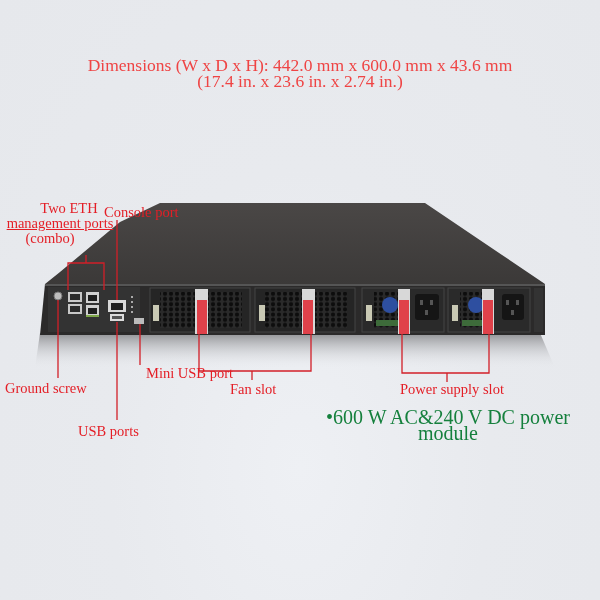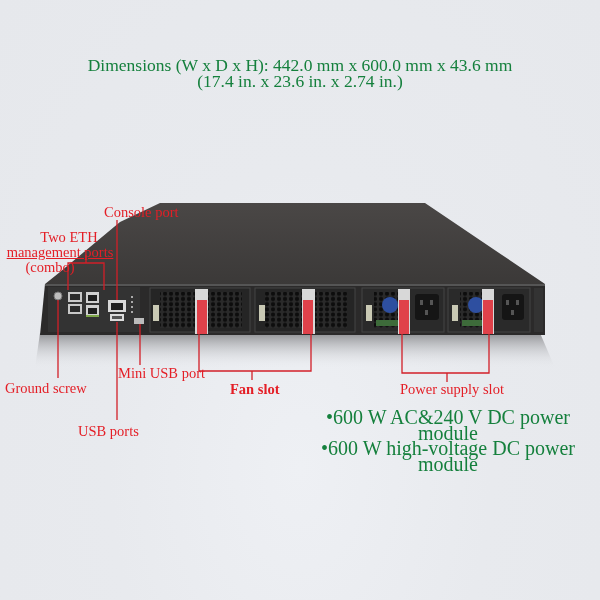--- a/index.html
+++ b/index.html
@@ -3,21 +3,21 @@
 <meta charset="utf-8">
 <style>
   html, body { margin:0; padding:0; }
   body {
     width:600px; height:600px; position:relative; overflow:hidden;
     background: radial-gradient(ellipse at 50% 78%, #eef0f4 0%, #e8eaee 45%, #e6e8ec 100%);
     font-family: "Liberation Serif", "DejaVu Serif", serif;
   }
   .title {
     position:absolute; left:0; width:600px; top:57px; text-align:center;
-    font-size:17.5px; line-height:16px; color:#15803d;
+    font-size:17.5px; line-height:16px; color:#ef4444;
   }
   .label {
     position:absolute; font-size:14.5px; color:#e41e26; line-height:15px; white-space:nowrap;
   }
   
   .device { position:absolute; left:0; top:0; width:600px; height:600px; }
   .psu-list {
     position:absolute; left:300px; width:300px; top:410px; text-align:center;
     font-size:20px; line-height:15.6px; color:#15803d;
   }
@@ -141,28 +141,27 @@
     <line x1="140" y1="324" x2="140" y2="365"></line>
 
     <polyline points="199,334 199,371 311,371 311,334"></polyline>
     <line x1="252" y1="371" x2="252" y2="380"></line>
 
     <polyline points="402,334 402,373 489,373 489,334"></polyline>
     <line x1="447" y1="373" x2="447" y2="382"></line>
   </g>
 </svg>
 
-<div class="label" style="left:24px; top:230px; text-align:center; width:90px;">
+<div class="label" style="left:24px; top:201px; text-align:center; width:90px;">
   <div>Two ETH</div>
   <div style="margin-left:-18px;text-decoration:underline;">management ports</div>
   <div style="margin-left:-38px;">(combo)</div>
 </div>
 <div class="label" style="left:104px; top:205px;">Console port</div>
 <div class="label" style="left:5px; top:381px;">Ground screw</div>
-<div class="label" style="left:118px; top:366px;">Mini USB port</div>
+<div class="label" style="left:118px; top:366px;padding-left:28px;">Mini USB port</div>
 <div class="label" style="left:78px; top:424px;">USB ports</div>
-<div class="label" style="left:230px; top:382px;font-weight:bold;">Fan slot</div>
+<div class="label" style="left:230px; top:382px;">Fan slot</div>
 <div class="label" style="left:400px; top:382px;font-family:Liberation Serif, serif;">Power supply slot</div>
 
 <div class="psu-list" style="left:298px; width:300px;">
   <div>•600 W AC&amp;240 V DC power module</div>
-  <div>•600 W high-voltage DC power module</div>
 </div>
 
 </body></html>

